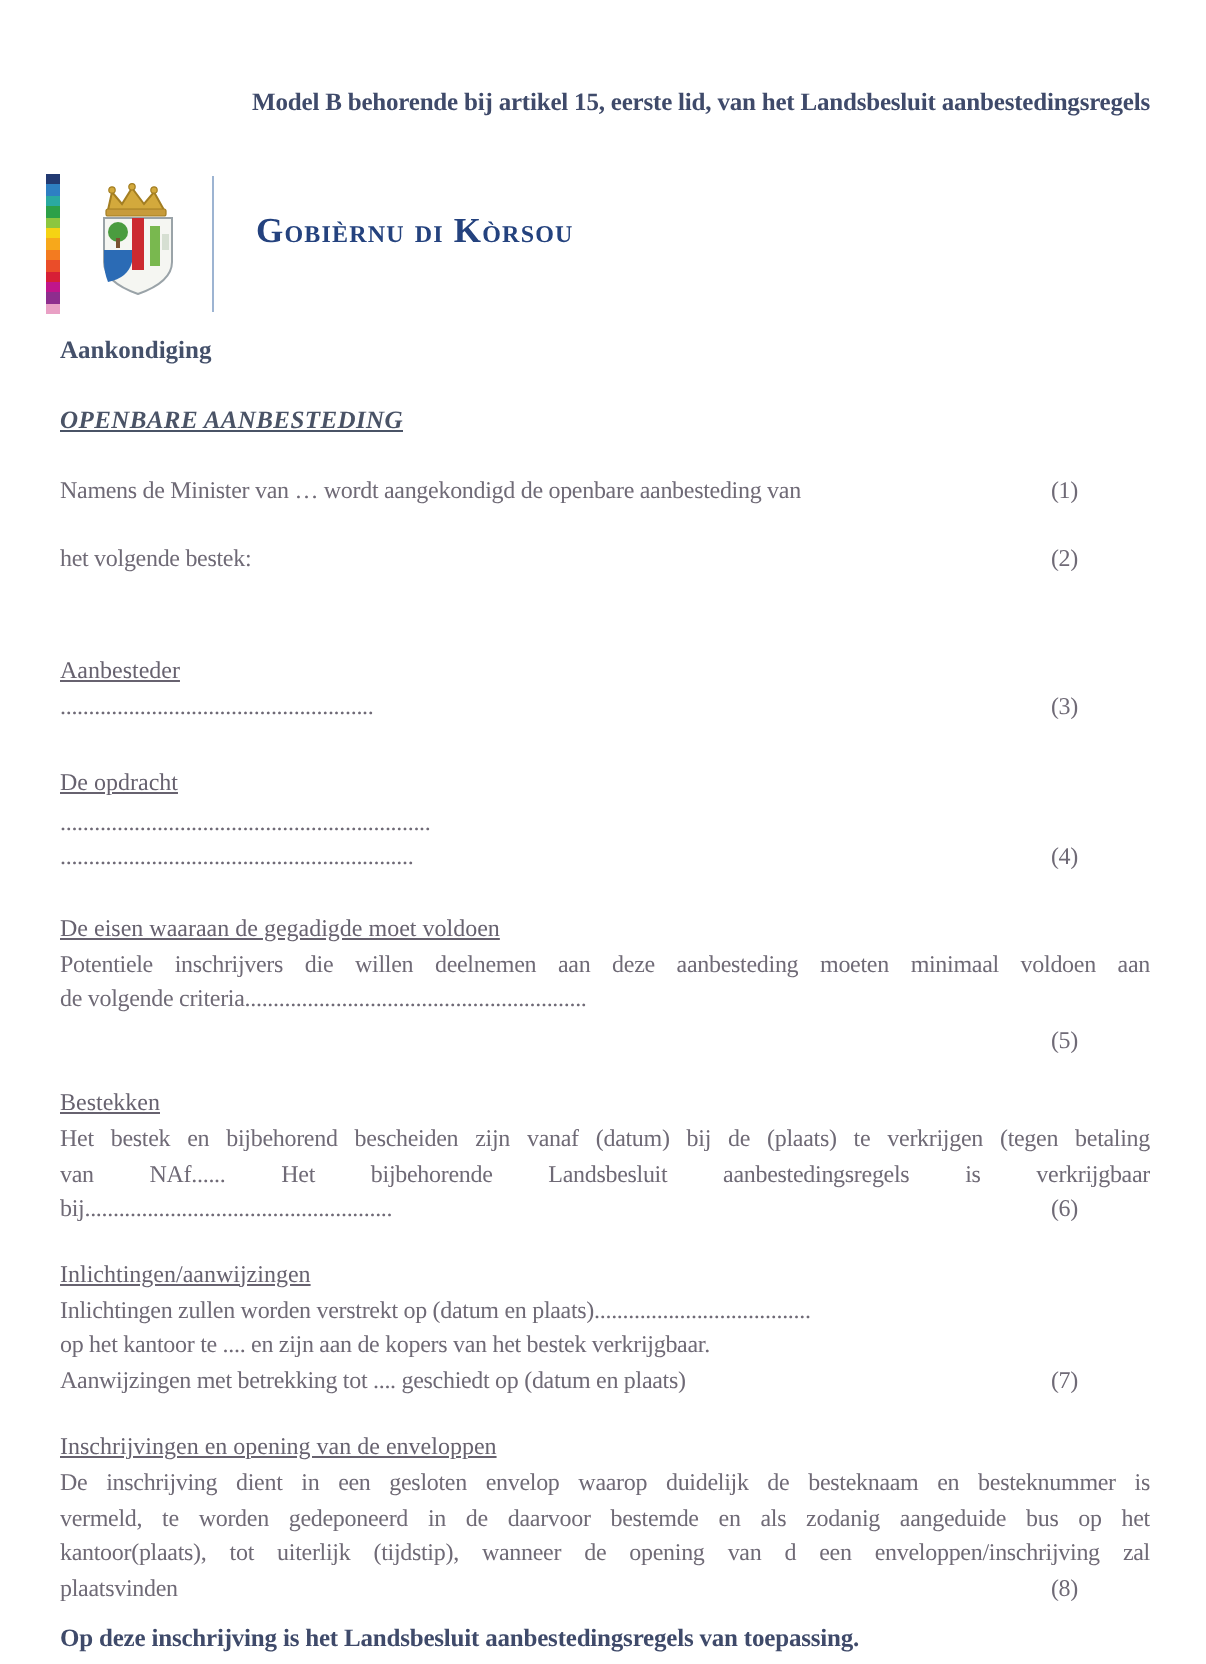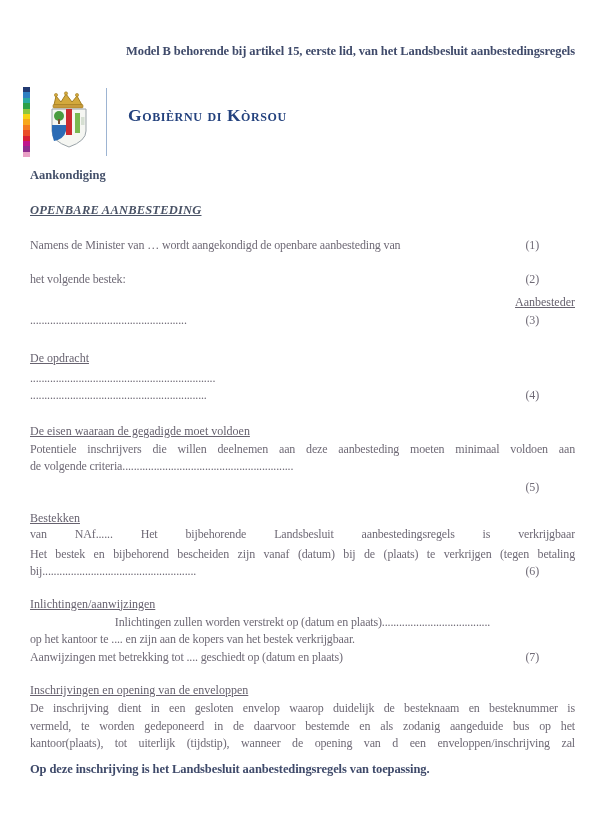--- a/index.html
+++ b/index.html
@@ -34,26 +34,26 @@
     color:#6f6a76;letter-spacing:-0.15px;white-space:nowrap;
   }
   .just{white-space:normal;overflow:hidden;text-align:justify;text-align-last:justify;}
   .head{
     font-size:12px;line-height:15px;color:#67626f;
     text-decoration:underline;white-space:nowrap;
   }
   .num{position:absolute;right:36px;top:0;color:#6f6a76;font-size:12px;}
   .mt-intro1{margin-top:19px;}
   .mt-intro2{margin-top:16px;}
-  .mt-h-aanb{margin-top:7px;text-align:right;}
+  .mt-h-aanb{margin-top:40px;}
   .mt-dots{margin-top:2px;}
   .mt-h-opd{margin-top:21px;}
   .mt-opd1{margin-top:4px;}
   .mt-h-eis{margin-top:19px;}
-  .mt-para{margin-top:2px;text-align:center;}
+  .mt-para{margin-top:2px;}
   .mt-num5{margin-top:3px;}
   .mt-h-best{margin-top:15px;}
   .mt-h-inl{margin-top:16px;}
   .mt-h-ins{margin-top:17px;}
   .footer{
     margin-top:9px;font-size:12.5px;font-weight:bold;color:#3f4a6a;
     letter-spacing:-0.1px;white-space:nowrap;
   }
 </style>
 </head>
@@ -127,36 +127,40 @@
     </div>
 
     <div class="head mt-h-eis">De eisen waaraan de gegadigde moet voldoen</div>
     <div class="ln just mt-para">Potentiele inschrijvers die willen deelnemen aan deze aanbesteding moeten minimaal voldoen  aan</div>
     <div class="ln">de volgende criteria............................................................</div>
     <div class="ln mt-num5">
       <span class="num">(5)</span>
     </div>
 
     <div class="head mt-h-best">Bestekken</div>
+    <div class="ln just mt-para">Het bestek en bijbehorend bescheiden zijn vanaf (datum) bij de (plaats) te verkrijgen (tegen betaling</div>
     <div class="ln just">van NAf...... Het bijbehorende Landsbesluit aanbestedingsregels is verkrijgbaar</div>
-    <div class="ln just mt-para">Het bestek en bijbehorend bescheiden zijn vanaf (datum) bij de (plaats) te verkrijgen (tegen betaling</div>
     <div class="ln">
       <span>bij......................................................</span>
       <span class="num">(6)</span>
     </div>
 
     <div class="head mt-h-inl">Inlichtingen/aanwijzingen</div>
     <div class="ln mt-para">Inlichtingen zullen worden verstrekt op (datum en plaats)......................................</div>
     <div class="ln">op het kantoor te .... en zijn aan de kopers van het bestek verkrijgbaar.</div>
     <div class="ln">
       <span>Aanwijzingen met betrekking tot .... geschiedt op (datum en plaats)</span>
       <span class="num">(7)</span>
     </div>
 
     <div class="head mt-h-ins">Inschrijvingen en opening van de enveloppen</div>
     <div class="ln just mt-para">De inschrijving dient in een gesloten envelop waarop duidelijk de besteknaam en besteknummer is</div>
     <div class="ln just">vermeld, te worden gedeponeerd in de daarvoor bestemde en als zodanig aangeduide bus op het</div>
     <div class="ln just">kantoor(plaats), tot uiterlijk (tijdstip), wanneer de opening van d een enveloppen/inschrijving zal</div>
+    <div class="ln">
+      <span>plaatsvinden</span>
+      <span class="num">(8)</span>
+    </div>
 
     <div class="footer">Op deze inschrijving is het Landsbesluit aanbestedingsregels van toepassing.</div>
 
   </div>
 </div>
 
 </body></html>

